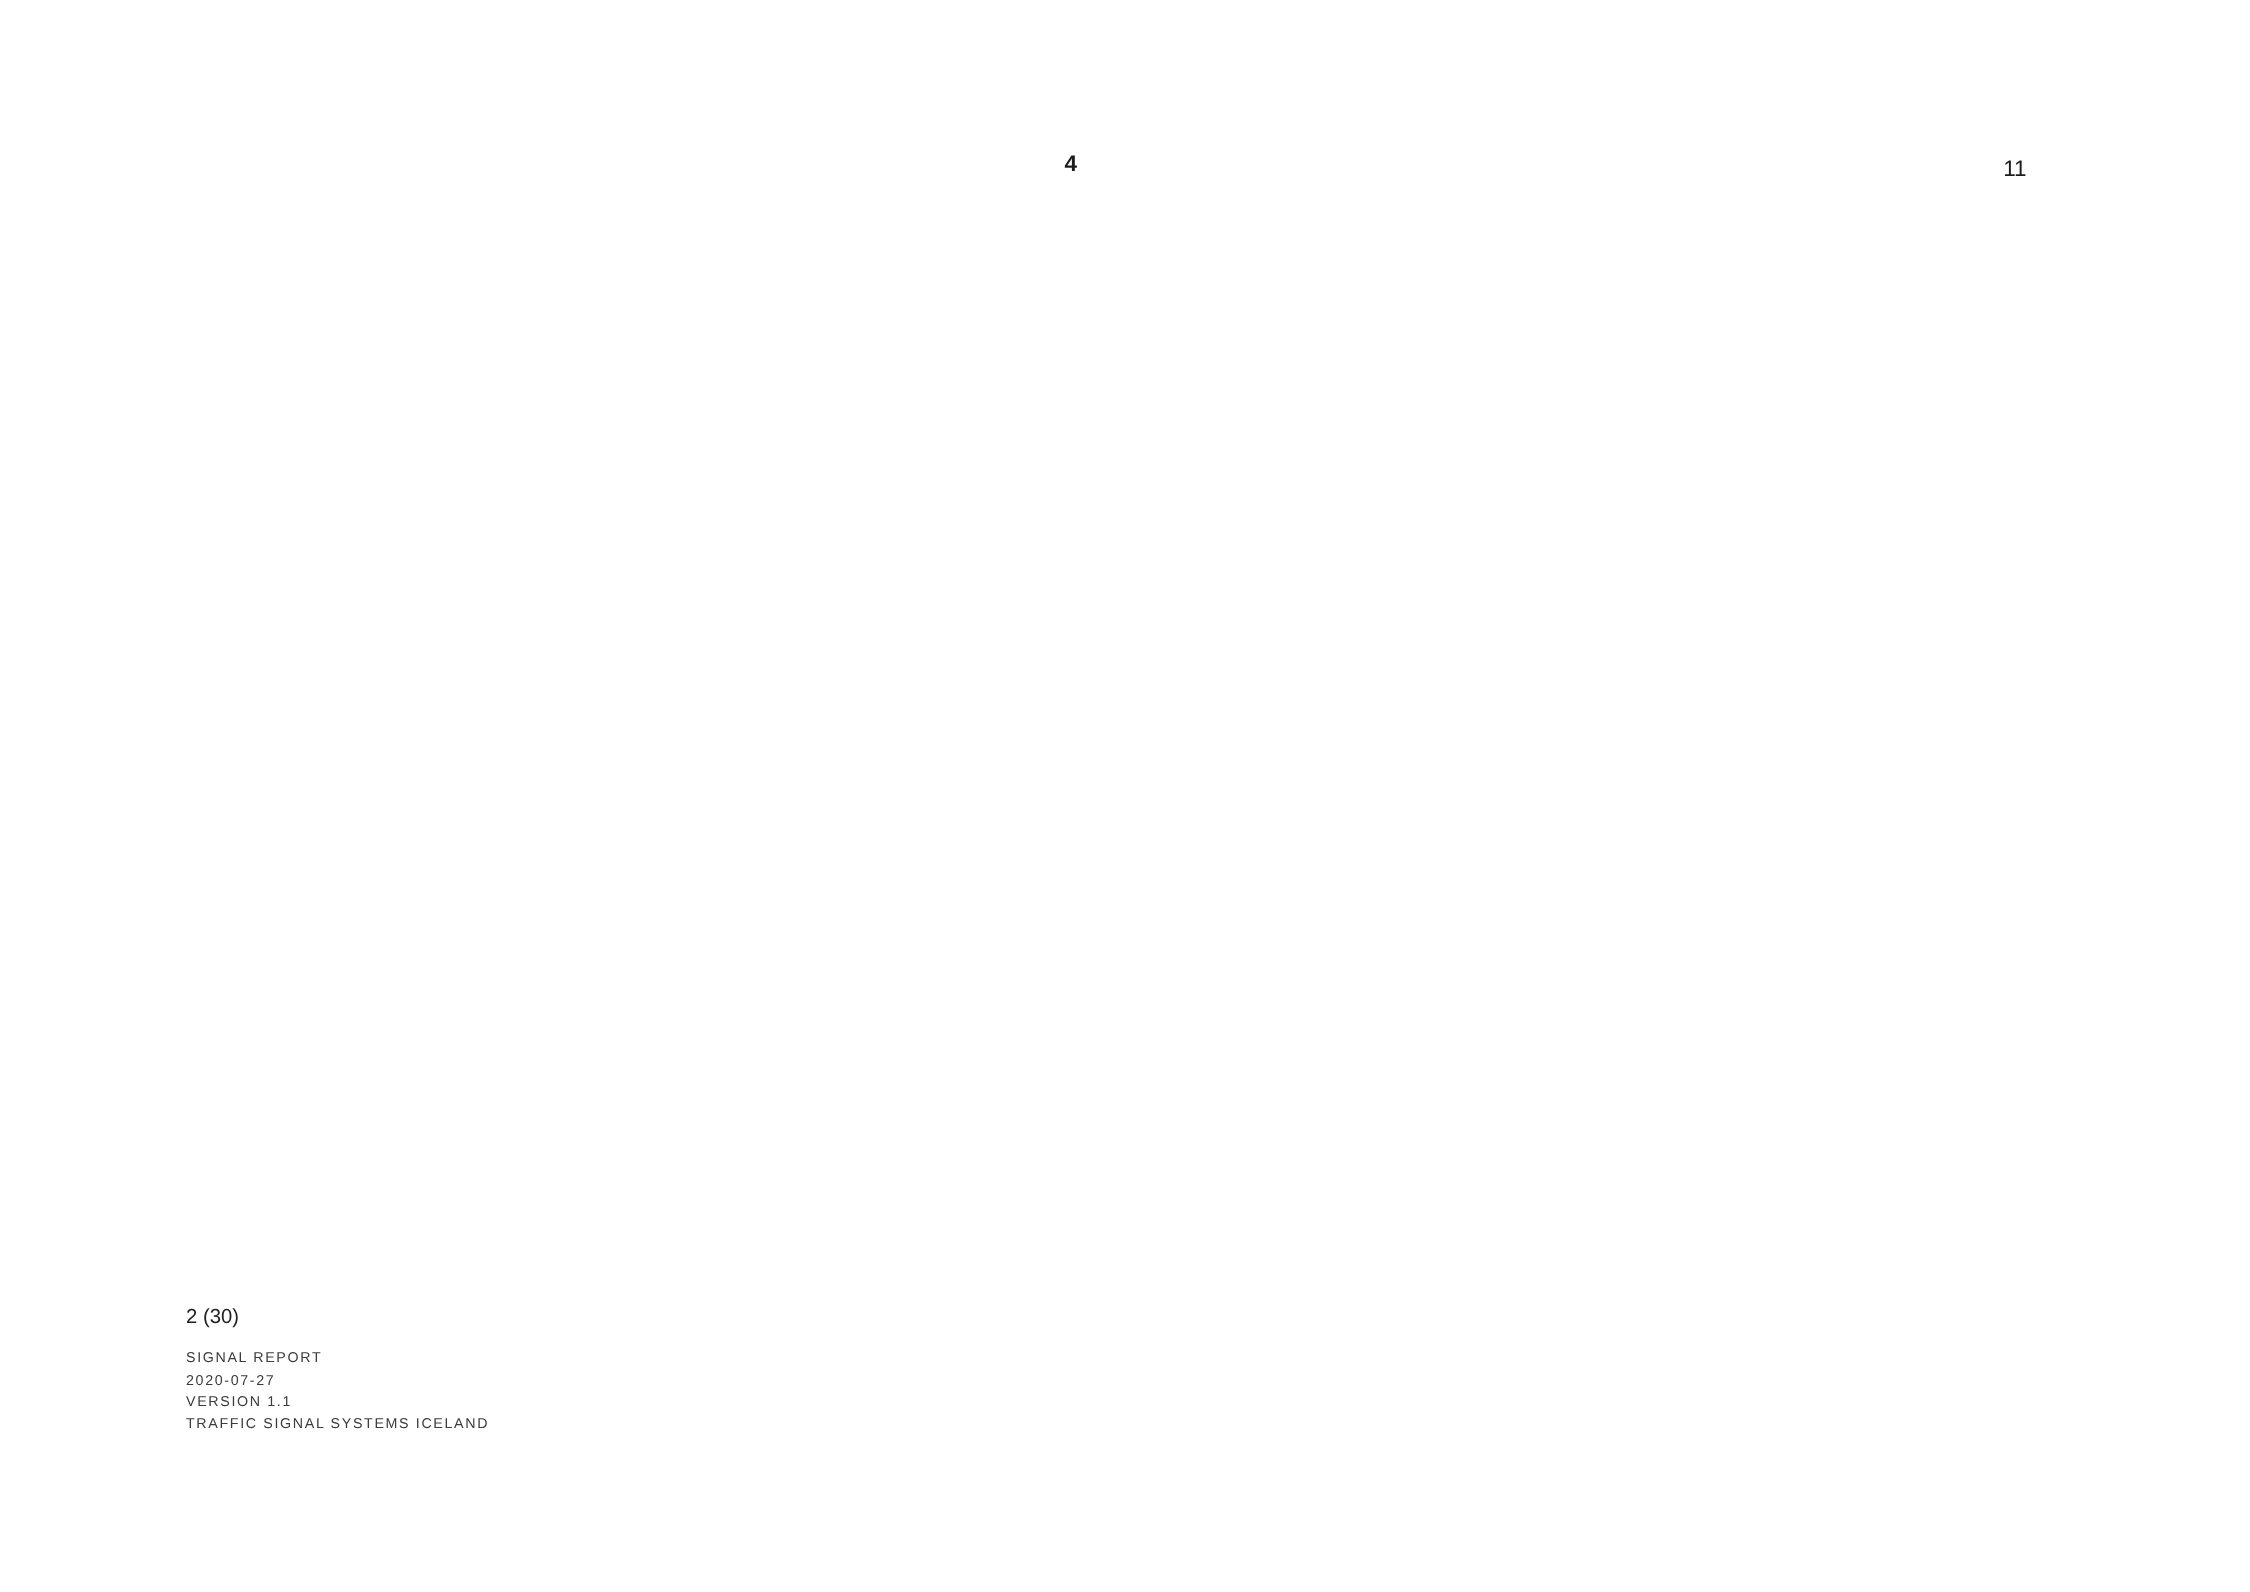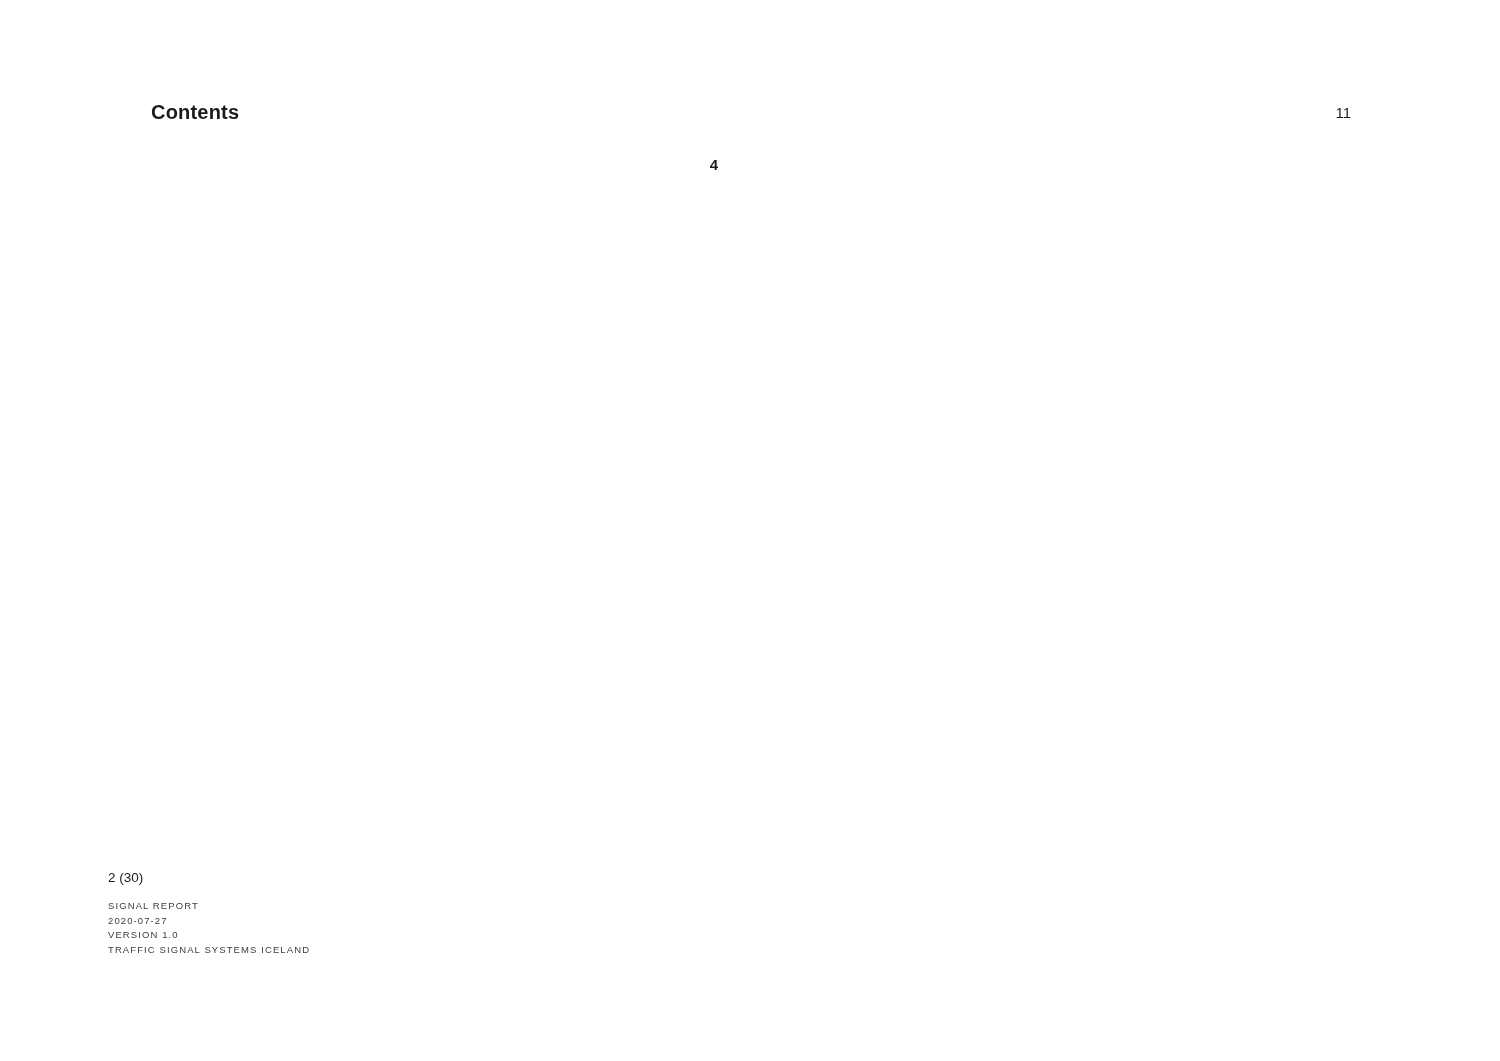--- a/index.html
+++ b/index.html
@@ -15,31 +15,30 @@
   .col-left{left:151px;width:567px;}
   .col-right{left:785px;width:566px;padding-top:3px;}
   .contents-heading{
     font-size:20px;font-weight:700;letter-spacing:.2px;
     margin:0 0 31px 0;line-height:24px;
   }
   .row{display:flex;align-items:flex-end;}
   .row .page{margin-left:auto;flex:0 0 30px;text-align:right;white-space:nowrap;}
   .row.l0{font-size:15px;font-weight:700;line-height:20px;margin-bottom:7px;}
   .row.l1{font-size:15px;font-weight:400;line-height:19px;margin-bottom:6.5px;}
-  .footer{position:absolute;left:108px;top:869px;}
+  .footer{position:absolute;left:124px;top:869px;}
   .page-indicator{font-size:13.5px;color:#222;margin:0 0 13px 0;line-height:17px;}
   .footer-lines{font-size:9.5px;letter-spacing:1.1px;line-height:14.5px;color:#3c3c3c;}
 </style>
 </head>
 <body>
 
 <div class="page">
 
   <div class="col col-left">
-    <h1 class="contents-heading">Contents</h1>
     <div id="toc-left">
         <div class="row l0" style="padding-left: 0px;">
 
     <span class="page">4</span>
   </div>
       </div>
   </div>
 
   <div class="col col-right">
     <div id="toc-right">
@@ -48,18 +47,18 @@
     <span class="page">11</span>
   </div>
       </div>
   </div>
 
   <div class="footer">
     <p class="page-indicator">2 (30)</p>
     <div class="footer-lines">
       <div>SIGNAL REPORT</div>
       <div>2020-07-27</div>
-      <div>VERSION 1.0</div>
+      <div>VERSION 1.1</div>
       <div>TRAFFIC SIGNAL SYSTEMS ICELAND</div>
     </div>
   </div>
 
 </div>
 
 </body></html>

